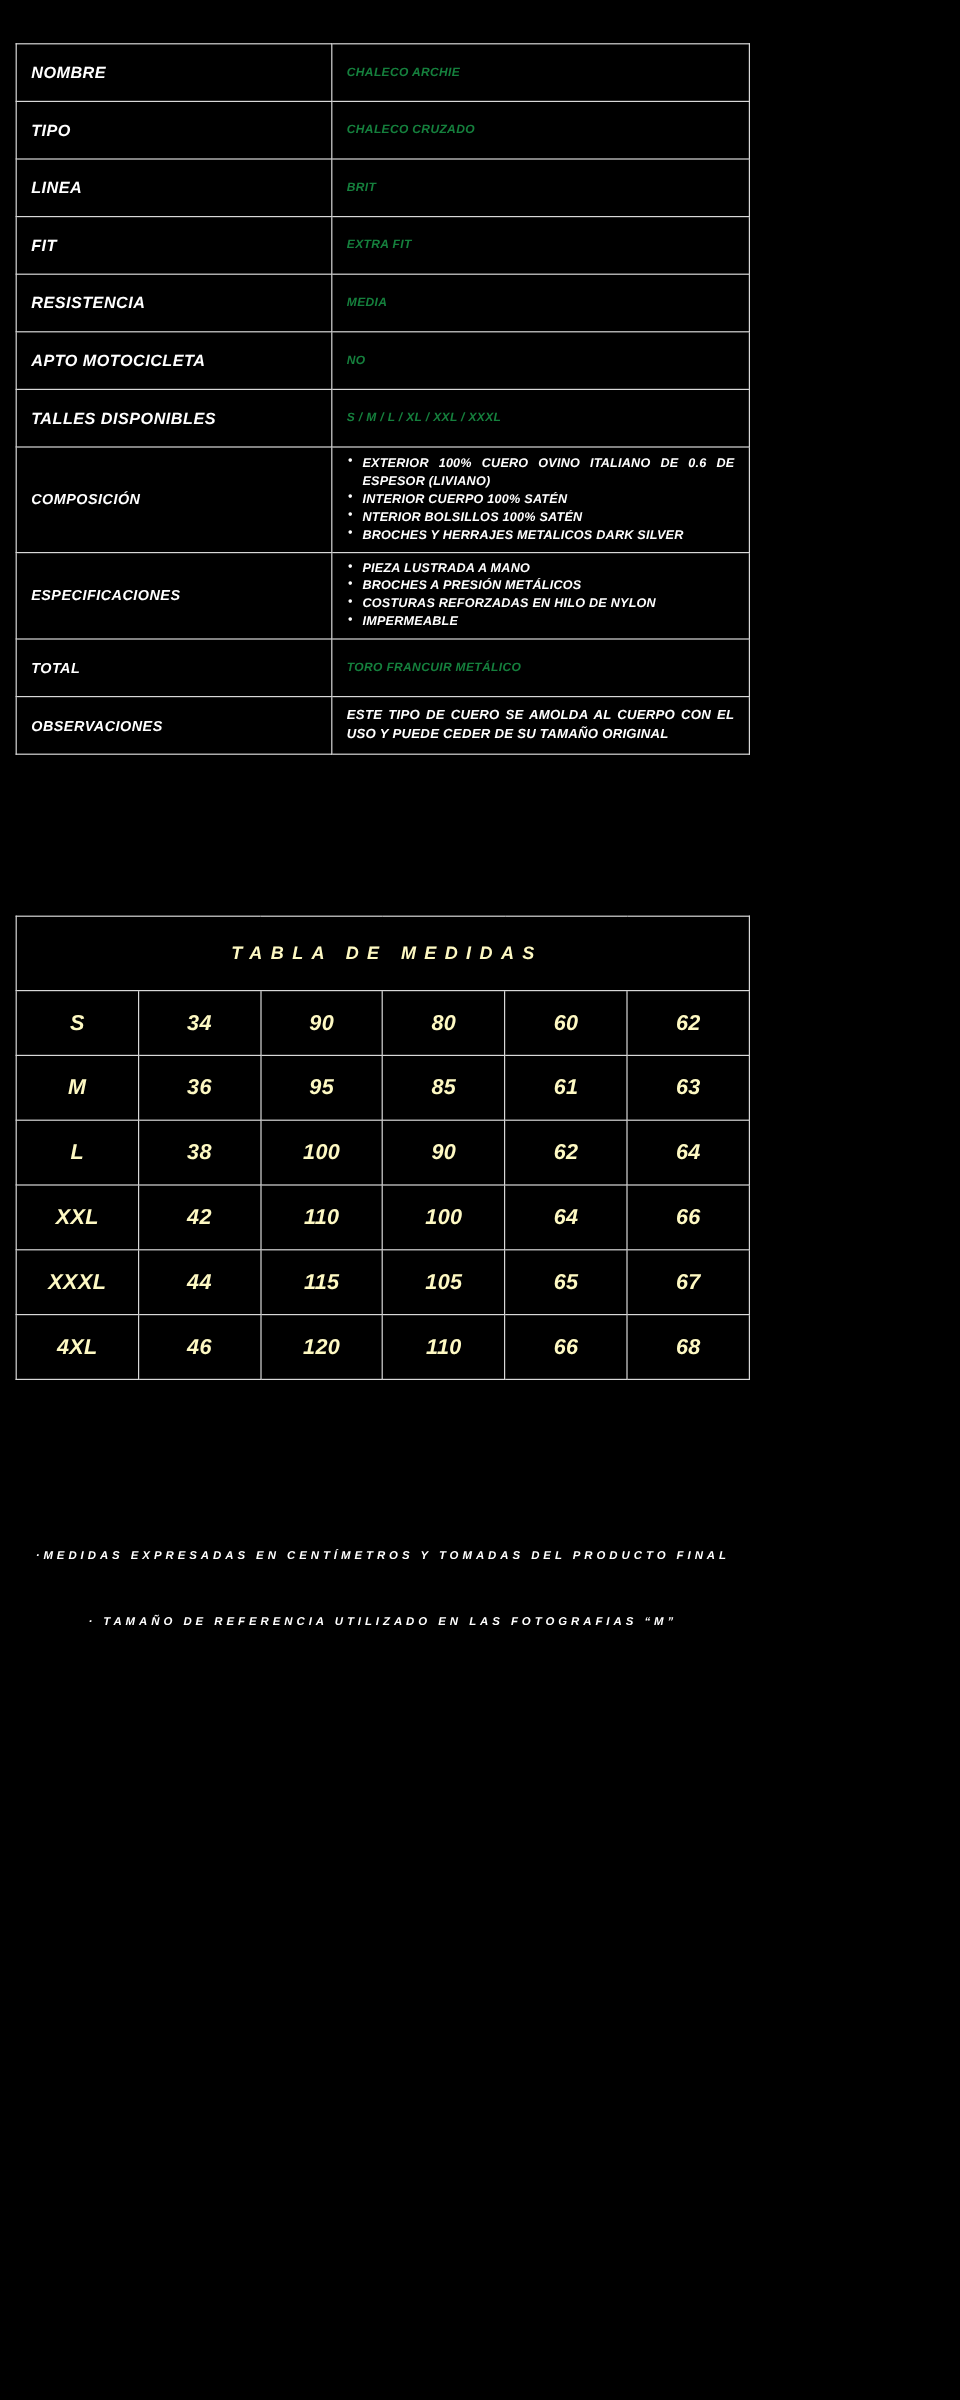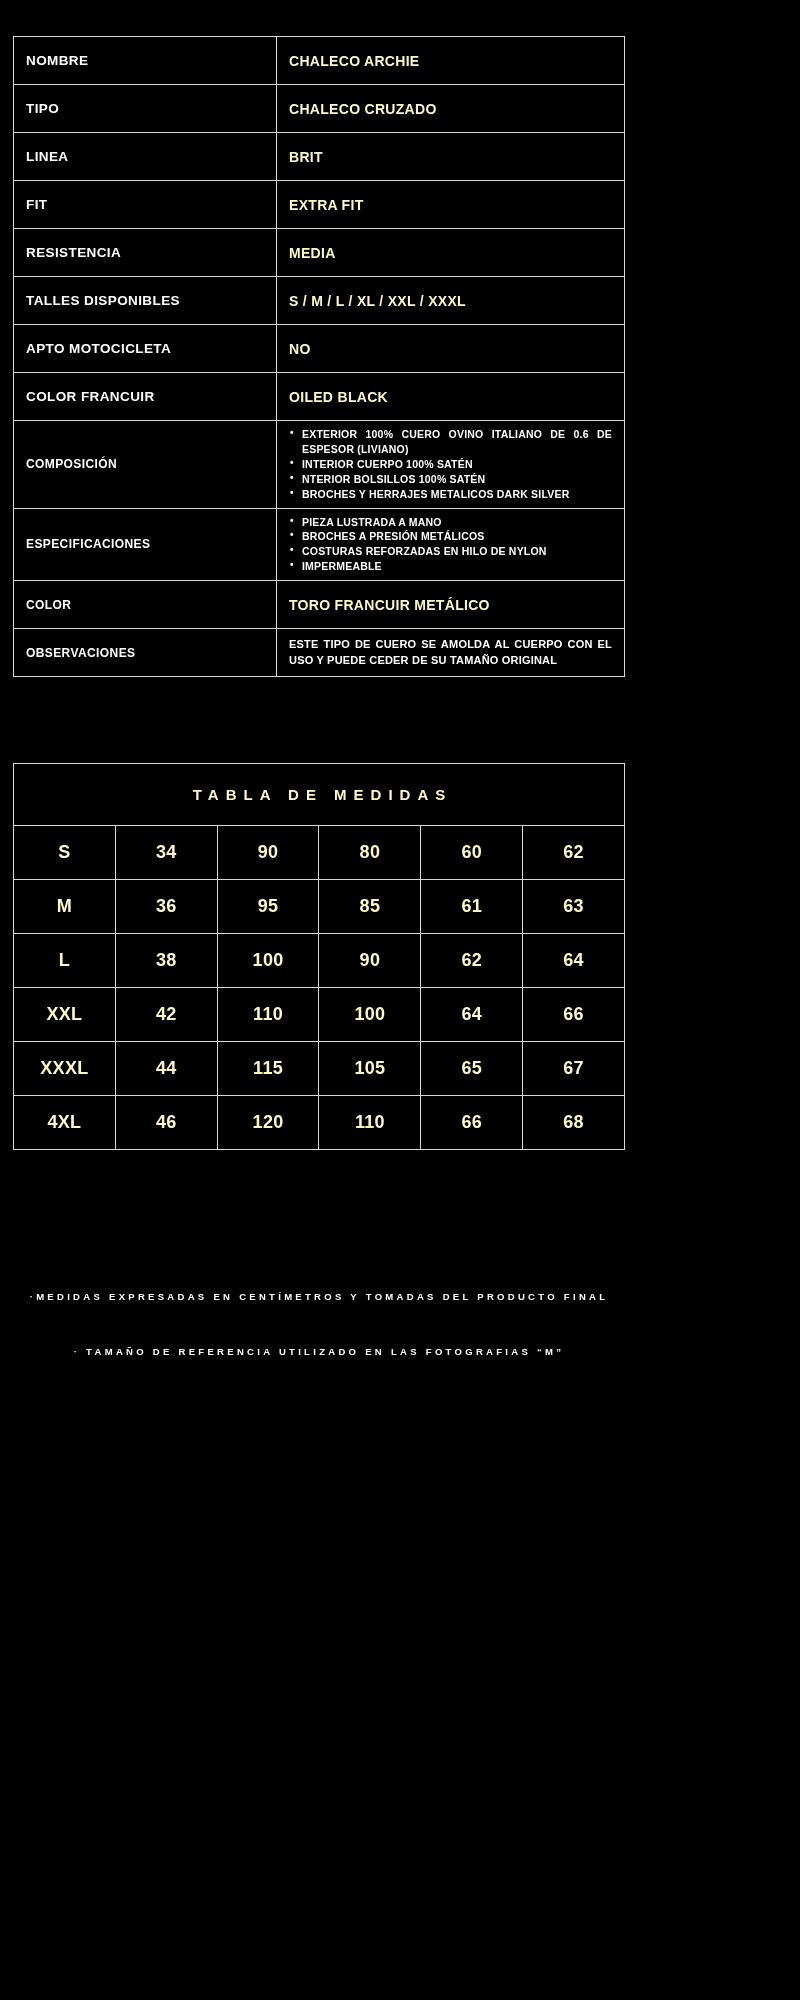--- a/index.html
+++ b/index.html
@@ -15,20 +15,21 @@
     color: #ffffff;
     padding: 0;
     overflow: hidden;
   }
 
   .sheet {
     width: 800px;
     height: 2000px;
     background: #000000;
     position: relative;
+    font-style: italic;
   }
 
   
   .spec-table {
     position: absolute;
     left: 13px;
     top: 36px;
     width: 612px;
     border-collapse: collapse;
     table-layout: fixed;
@@ -46,24 +47,24 @@
     font-weight: bold;
     letter-spacing: 0.4px;
     color: #ffffff;
   }
 
   .spec-label.big {
     font-size: 12px;
   }
 
   .spec-value {
-    font-size: 14px;
+    font-size: 10px;
     font-weight: bold;
     letter-spacing: 0.3px;
-    color: #fef9c3;
+    color: #15803d;
   }
 
   .row-h-58 { height: 48px; }
   .row-h-small { height: 48px; }
 
   .bullets {
     list-style: none;
     margin: 0;
     padding: 0;
   }
@@ -186,33 +187,29 @@
         <td class="spec-label">FIT</td>
         <td class="spec-value">EXTRA FIT</td>
       </tr>
 
       <tr class="row-h-small">
         <td class="spec-label">RESISTENCIA</td>
         <td class="spec-value">MEDIA</td>
       </tr>
 
       <tr class="row-h-small">
+        <td class="spec-label">APTO MOTOCICLETA</td>
+        <td class="spec-value">NO</td>
+      </tr>
+
+      <tr class="row-h-small">
         <td class="spec-label">TALLES DISPONIBLES</td>
         <td class="spec-value">S / M / L / XL / XXL / XXXL</td>
       </tr>
 
-      <tr class="row-h-small">
-        <td class="spec-label">APTO MOTOCICLETA</td>
-        <td class="spec-value">NO</td>
-      </tr>
-
-      <tr class="row-h-small">
-        <td class="spec-label">COLOR FRANCUIR</td>
-        <td class="spec-value">OILED BLACK</td>
-      </tr>
 
       <tr>
         <td class="spec-label big">COMPOSICIÓN</td>
         <td>
           <ul class="bullets">
             <li>EXTERIOR 100% CUERO OVINO ITALIANO DE 0.6 DE ESPESOR (LIVIANO)</li>
             <li>INTERIOR CUERPO 100% SATÉN</li>
             <li>NTERIOR BOLSILLOS 100% SATÉN</li>
             <li>BROCHES Y HERRAJES METALICOS DARK SILVER</li>
           </ul>
@@ -225,21 +222,21 @@
           <ul class="bullets">
             <li>PIEZA LUSTRADA  A MANO</li>
             <li>BROCHES A PRESIÓN METÁLICOS</li>
             <li>COSTURAS REFORZADAS EN HILO DE NYLON</li>
             <li>IMPERMEABLE</li>
           </ul>
         </td>
       </tr>
 
       <tr class="row-h-58">
-        <td class="spec-label big">COLOR</td>
+        <td class="spec-label big">TOTAL</td>
         <td class="spec-value">TORO FRANCUIR METÁLICO</td>
       </tr>
 
       <tr class="row-h-58">
         <td class="spec-label big">OBSERVACIONES</td>
         <td class="obs-text">ESTE TIPO DE CUERO SE AMOLDA AL CUERPO CON EL USO Y PUEDE CEDER DE SU TAMAÑO ORIGINAL</td>
       </tr>
 
     </tbody>
   </table>

